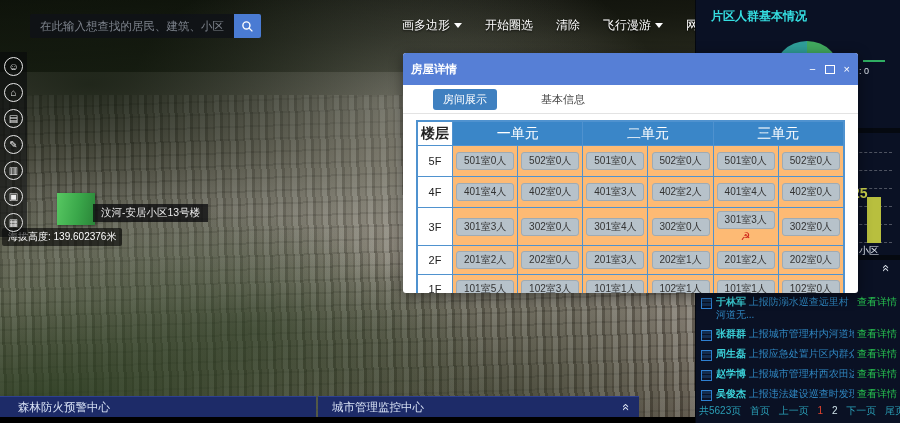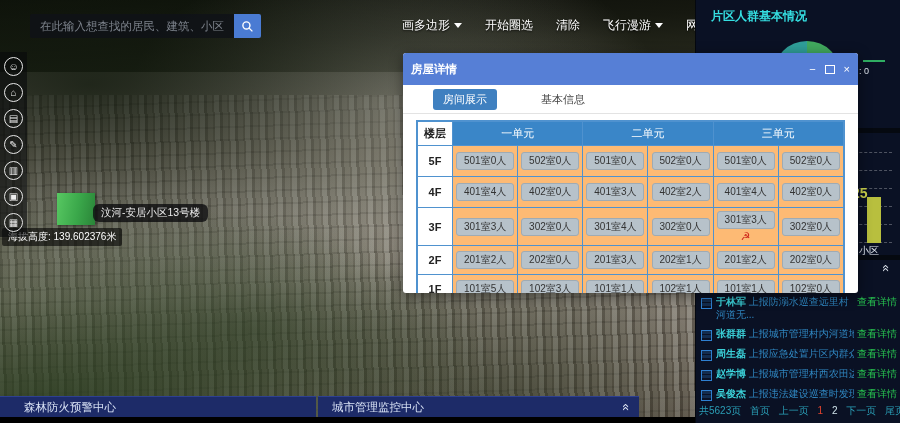--- a/index.html
+++ b/index.html
@@ -25,21 +25,21 @@
   .veg{position:absolute;inset:0;
     background:
       radial-gradient(ellipse at 6% 96%,rgba(42,62,32,.85),transparent 38%),
       radial-gradient(ellipse at 28% 78%,rgba(36,52,28,.5),transparent 26%),
       radial-gradient(ellipse at 56% 99%,rgba(46,56,36,.55),transparent 30%),
       radial-gradient(ellipse at 10% 20%,rgba(18,26,14,.8),transparent 45%);}
   .green-building{position:absolute;left:57px;top:193px;width:38px;height:32px;
     background:linear-gradient(100deg,#58c862 0%,#3aa74a 55%,#2a8438 100%);
     box-shadow:1px 1px 3px rgba(0,0,0,.5);}
   .map-tooltip{position:absolute;left:93px;top:204px;padding:2px 8px;
-    background:rgba(12,12,14,.78);border-radius:6px;color:#eaeaea;font-size:10.5px;white-space:nowrap;}
+    background:rgba(12,12,14,.78);border-radius:0;color:#eaeaea;font-size:10.5px;white-space:nowrap;}
   .altitude{position:absolute;left:2px;top:228px;padding:2px 6px;background:rgba(0,0,0,.6);
     border-radius:2px;color:#fff;font-size:10px;white-space:nowrap;}
 
   
   .searchbar{position:absolute;left:30px;top:14px;display:flex;}
   .search-input{width:184px;height:24px;border:0;outline:0;background:rgba(15,18,24,.8);
     color:#ccc;font-size:11.5px;padding:0 10px;border-radius:2px 0 0 2px;
     font-family:"Liberation Sans","DejaVu Sans",sans-serif;}
   .search-input::placeholder{color:#7d838c;}
   .search-btn{width:27px;height:24px;border:0;background:#4a7bd3;border-radius:0 2px 2px 0;
@@ -88,21 +88,21 @@
     color:#2a9db5;white-space:nowrap;}
   .rp-pagination span{margin:17px 3px;cursor:pointer;}
   .rp-pagination .pg-static{cursor:default;}
   .rp-pagination .active{color:#e0432e;}
   .rp-pagination .pg-white{color:#cfe3ea;}
 
   
   .bottom-bar{position:absolute;top:396px;height:21px;background:#1d2b68;
     border-top:1px solid #2e4090;display:flex;align-items:center;color:#d8e2f5;
     font-size:11.5px;box-sizing:border-box;cursor:pointer;}
-  .bb-left{left:0;width:316px;padding-left:24px;}
+  .bb-left{left:0;width:316px;padding-left:18px;}
   .bb-right{left:318px;width:321px;padding-left:14px;}
   .chev-up{margin-left:auto;margin-right:10px;color:#e8eef8;font-size:13px;
     transform:rotate(90deg);line-height:12px;}
   .bottom-black{position:absolute;left:0;top:417px;width:695px;height:6px;background:#000;}
 
   
   .modal{position:absolute;left:403px;top:53px;width:455px;height:240px;background:#fff;
     border-radius:3px;overflow:hidden;box-shadow:0 3px 14px rgba(0,0,0,.45);}
   .modal-titlebar{height:32px;background:#567fd6;display:flex;align-items:center;
     padding:0 8px;color:#fff;cursor:move;}
@@ -111,25 +111,25 @@
   .mc{color:#fff;font-size:11px;line-height:11px;cursor:pointer;}
   .mc-max{width:8px;height:7px;border:1px solid #fff;display:inline-block;}
   .modal-tabs{height:28px;background:#fff;border-bottom:1px solid #e3e3e3;display:flex;
     align-items:center;padding-left:30px;gap:34px;}
   .tab{font-size:11px;color:#444;cursor:pointer;padding:3px 10px;border-radius:3px;}
   .tab.active{background:#3f80c0;color:#fff;}
   .modal-body{padding:6px 13px 0 13px;}
   .rtable{display:grid;grid-template-columns:34px repeat(6,1fr);
     grid-template-rows:23px 30px 30px 37px 28px 28px;gap:1px;background:#4f92cf;
     border:2px solid #4f92cf;width:429px;box-sizing:border-box;}
-  .hcell{background:#3a86c8;color:#fff;font-size:11px;display:flex;align-items:center;
+  .hcell{background:#3a86c8;color:#fff;font-size:14px;display:flex;align-items:center;
     justify-content:center;}
   .hcell.span2{grid-column:span 2;}
   .hcell.floor-h{background:#fff;color:#222;font-weight:bold;}
-  .fcell{background:#fff;color:#222;font-size:11px;font-weight:bold;display:flex;
+  .fcell{background:#fff;color:#222;font-size:11px;font-weight:normal;display:flex;
     align-items:center;justify-content:center;}
   .rcell{background:#fdba74;display:flex;align-items:center;justify-content:center;}
   .rcell.cell-party{flex-direction:column;justify-content:flex-start;padding-top:3px;
     box-sizing:border-box;}
   .room-btn{width:56px;height:16px;line-height:16px;text-align:center;font-size:10px;
     color:#333;background:#b7c2ca;border:1px solid #9fabb4;border-radius:3px;cursor:pointer;
     white-space:nowrap;}
   .emblem{color:#cf2b1e;font-size:11px;line-height:11px;margin-top:2px;}
 </style>
 </head>

